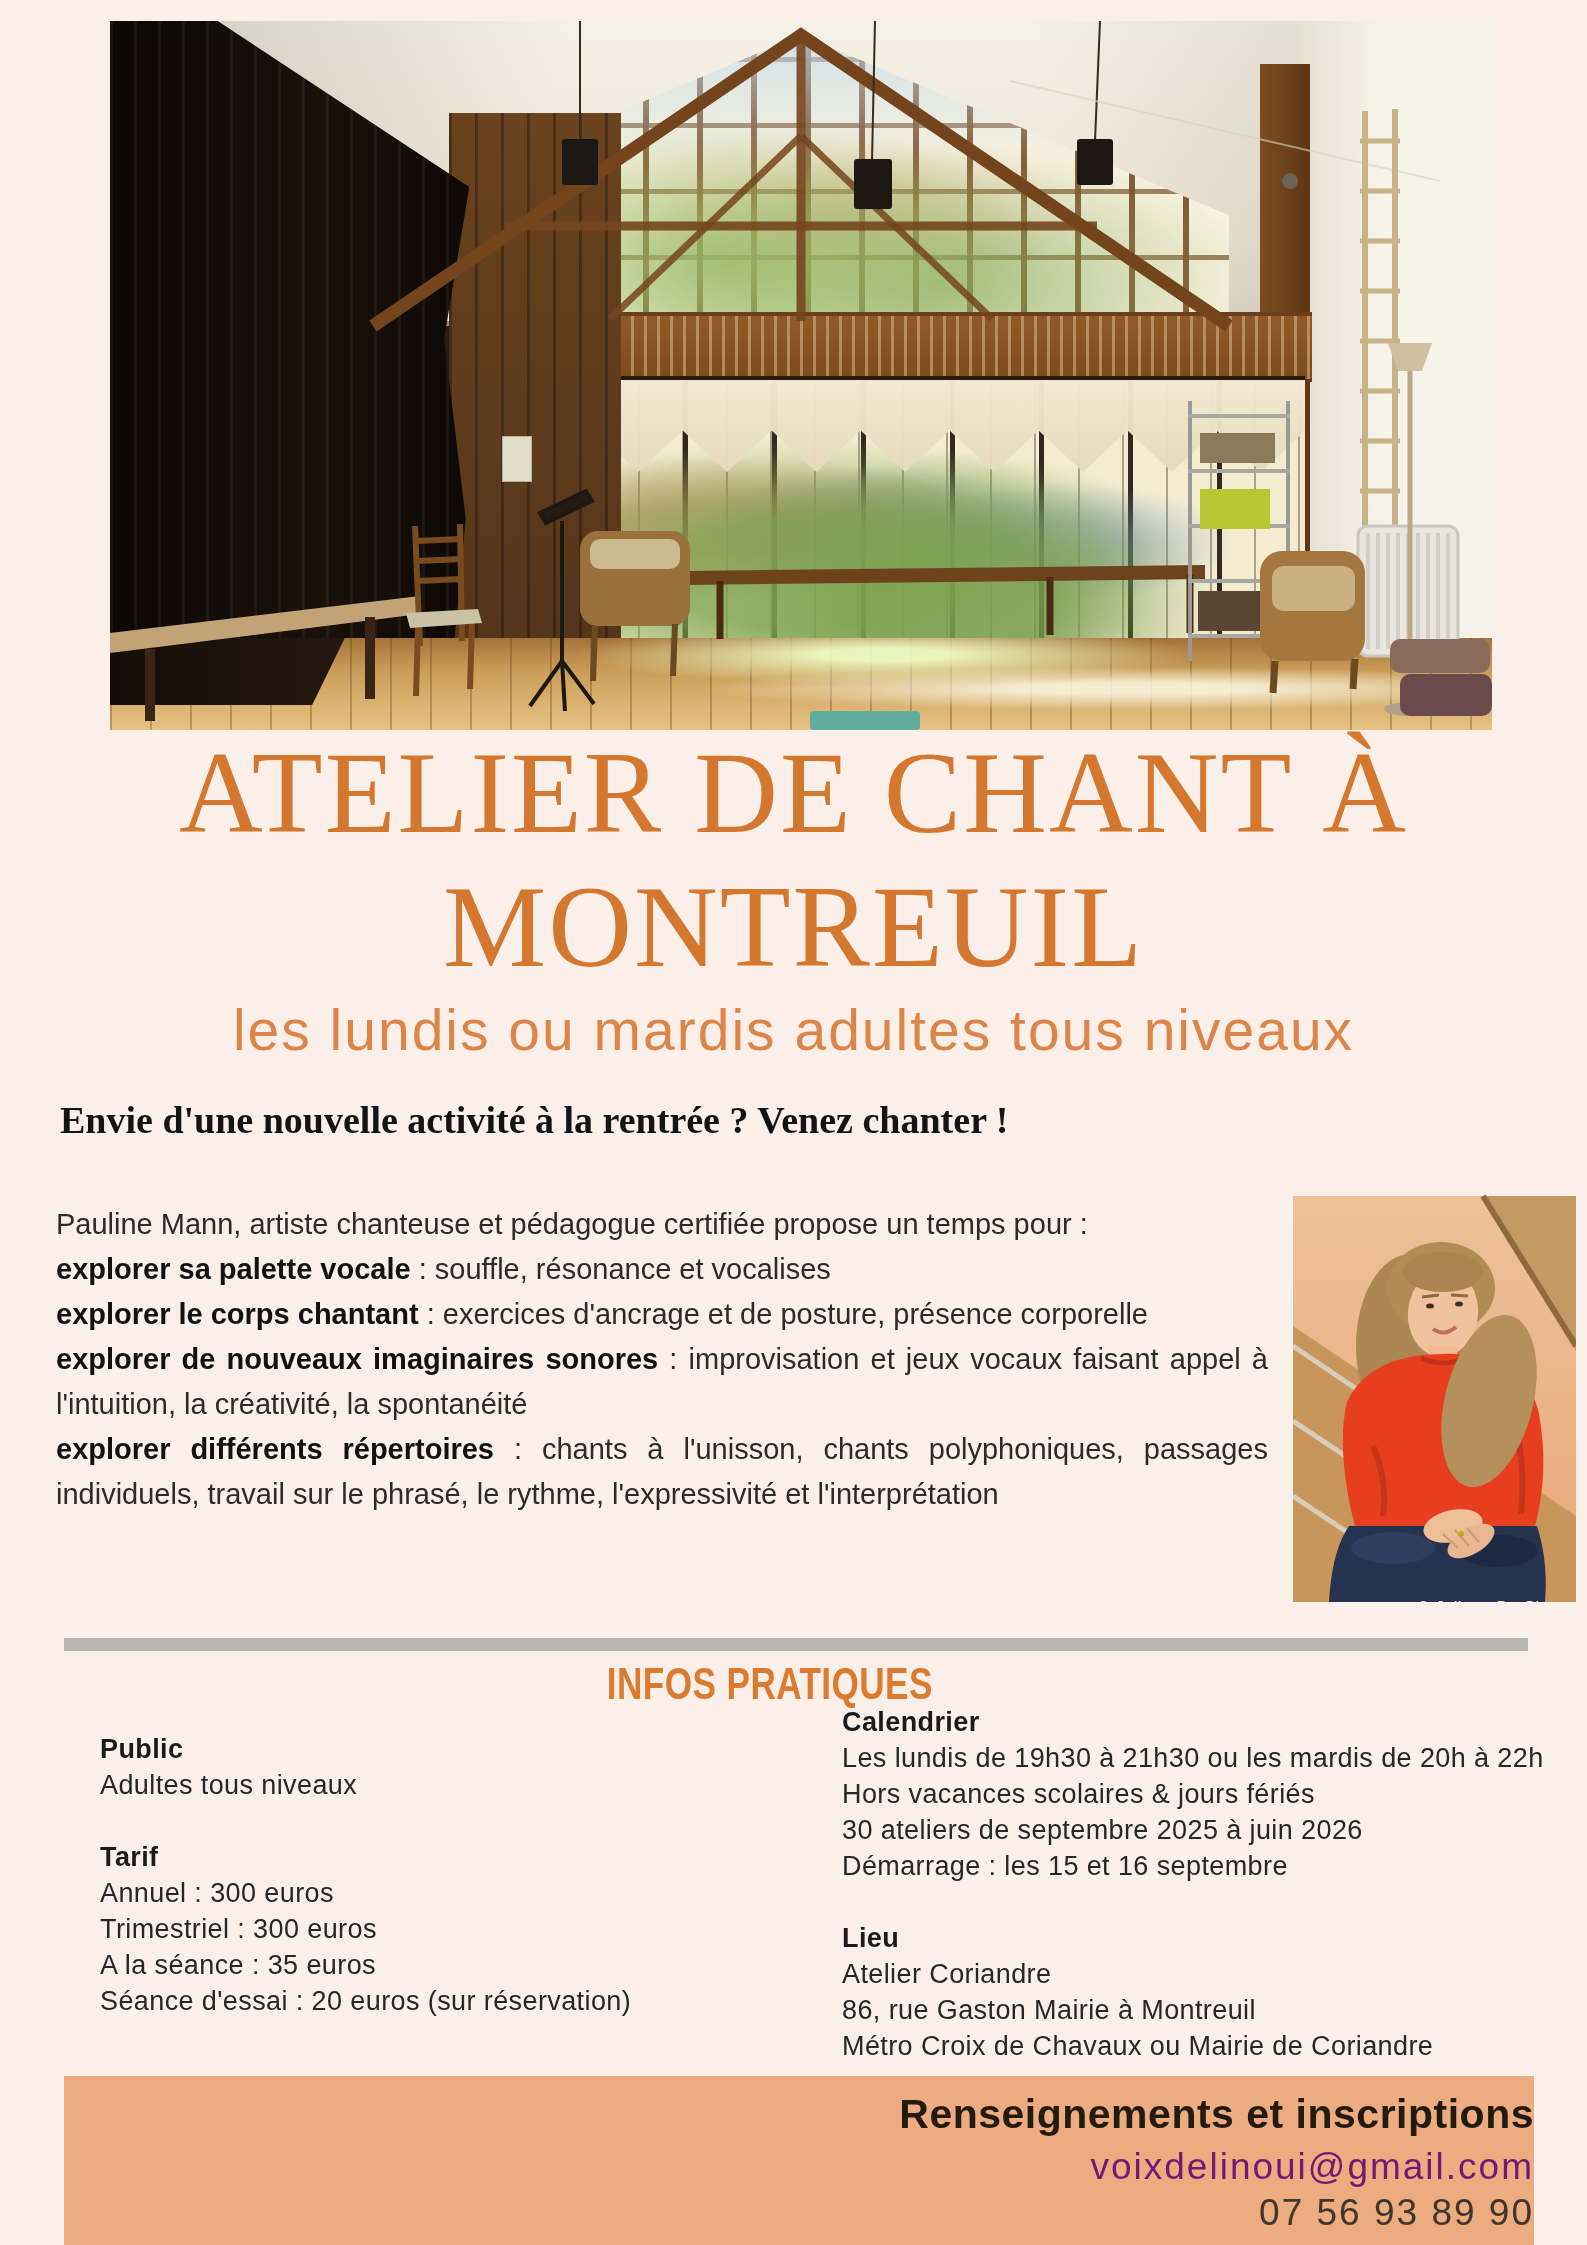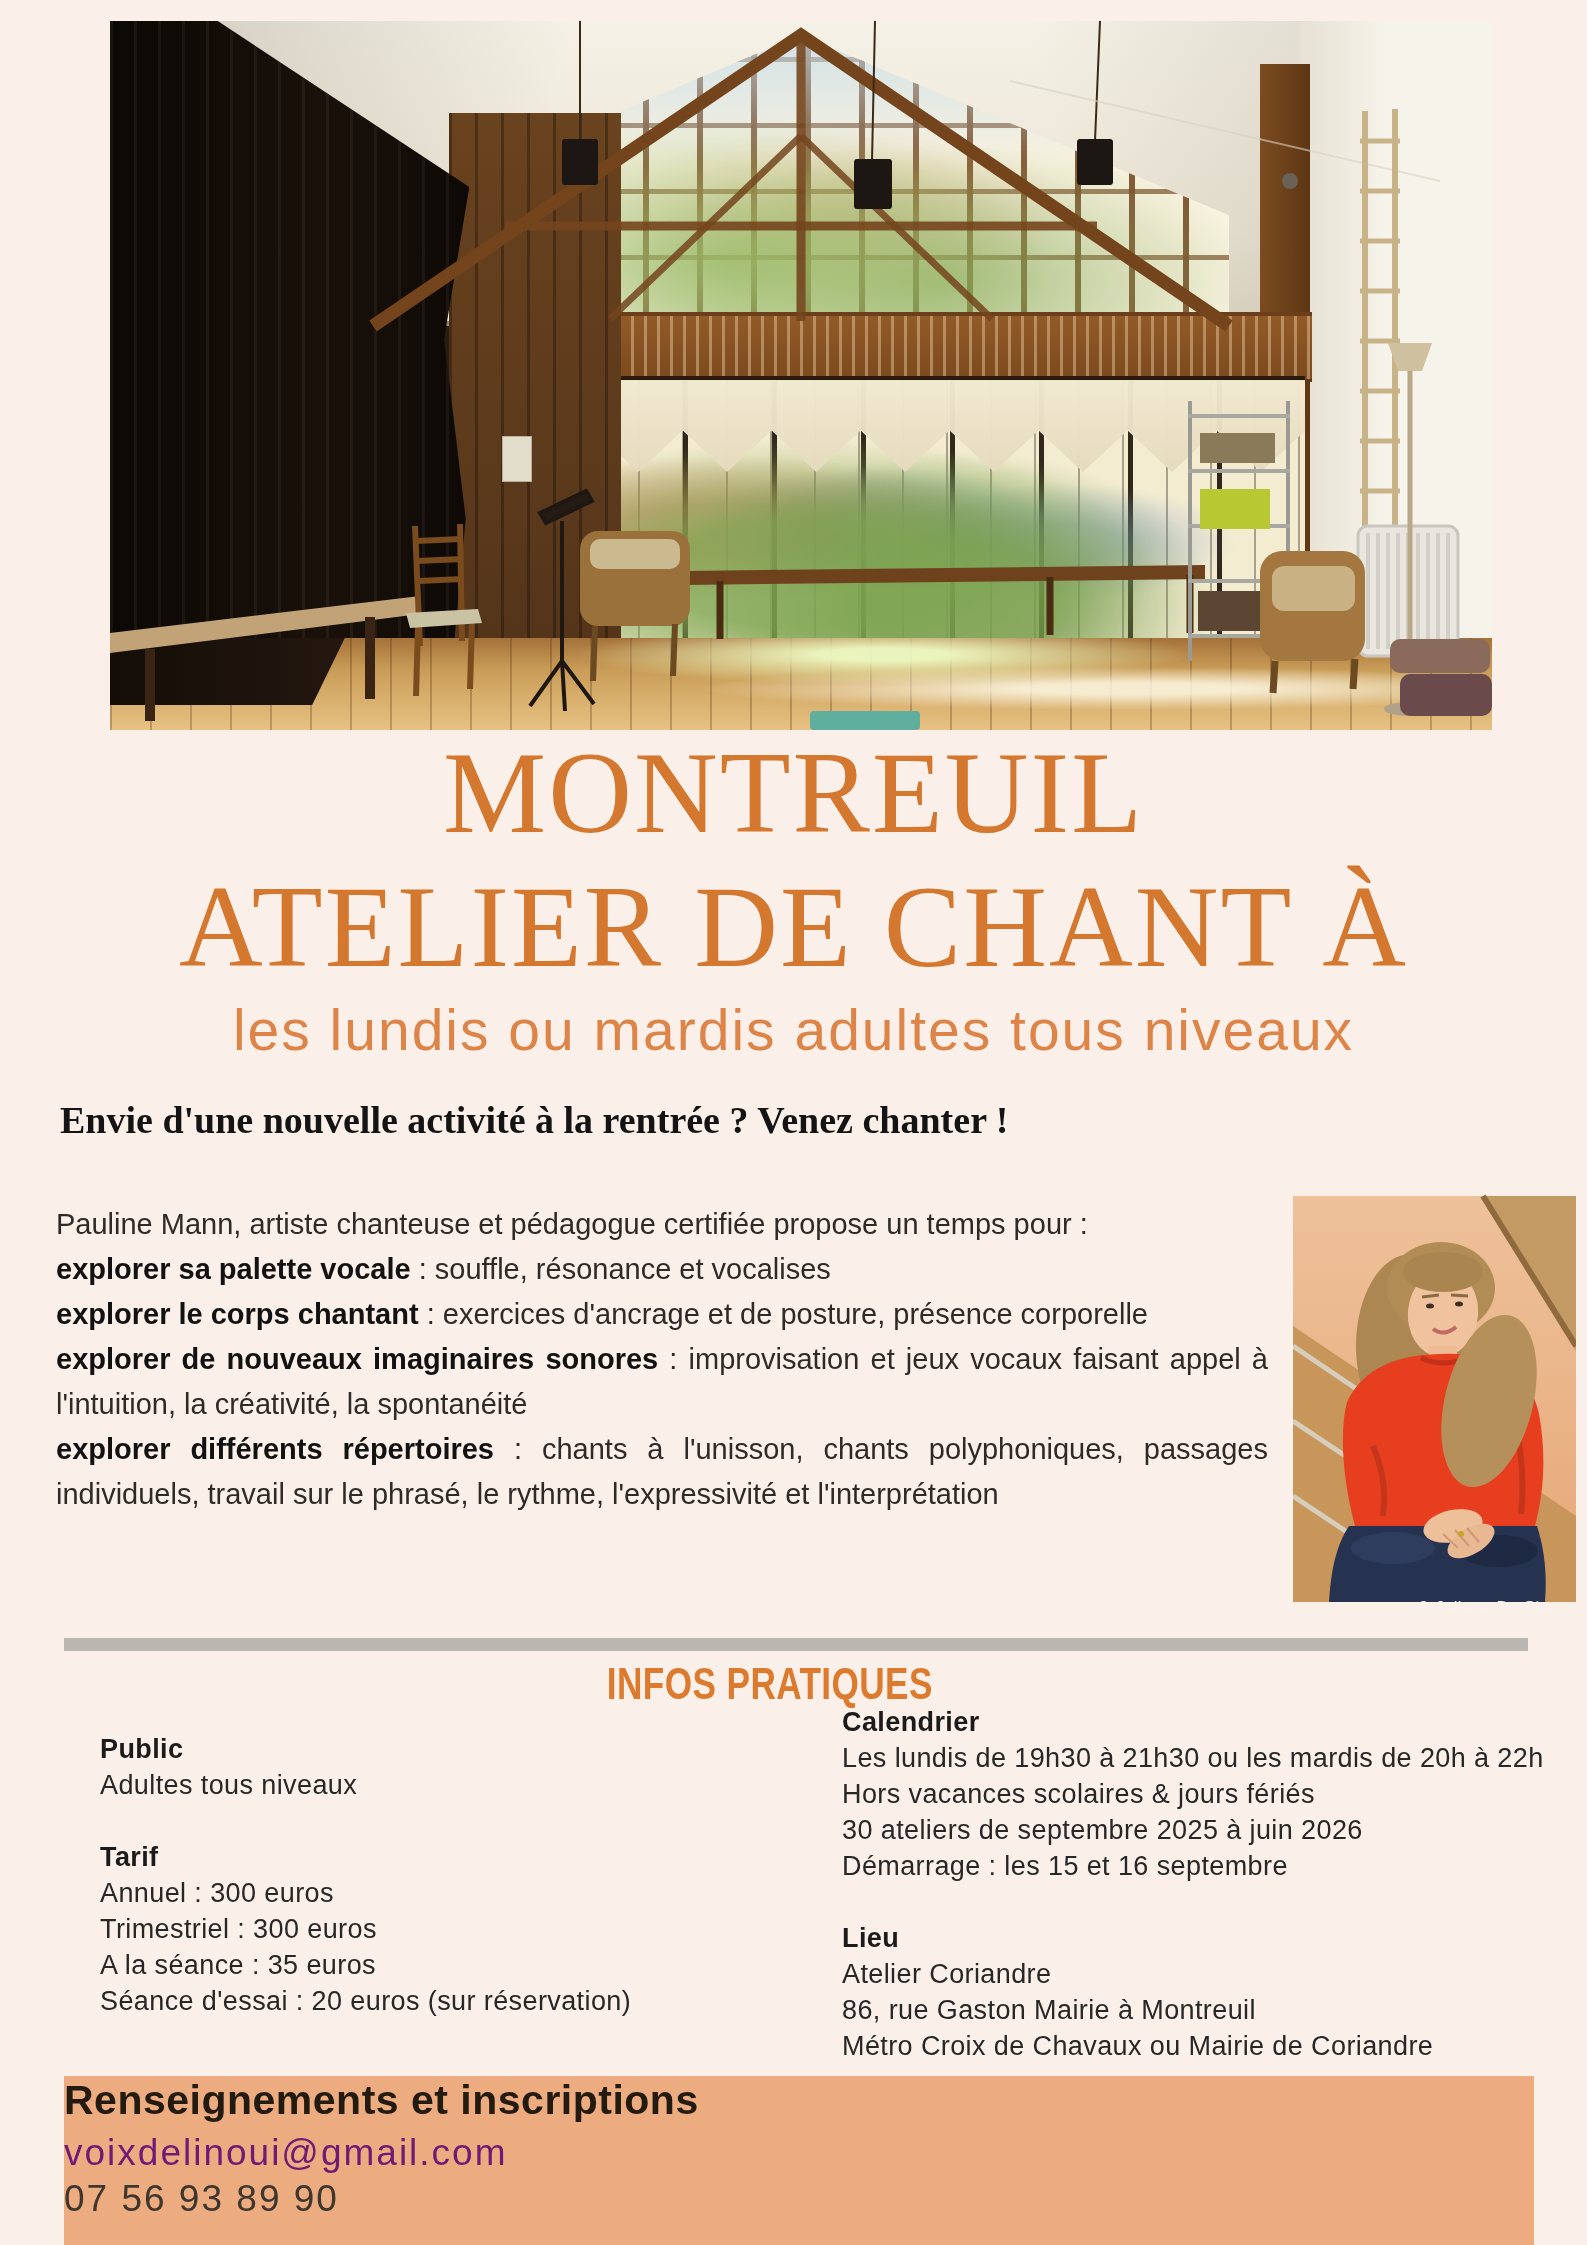--- a/index.html
+++ b/index.html
@@ -88,21 +88,21 @@
   .infos-heading{display:inline-block;transform:scaleX(.8);transform-origin:center;
     font-weight:700;font-size:44px;letter-spacing:.5px;color:#dc7a2e;}
   .col{position:absolute;font-size:27px;line-height:36px;letter-spacing:.4px;color:#272727;white-space:nowrap;}
   .col .h{font-weight:700;color:#1b1b1b;}
   .col .gap{height:36px;}
   .col-left{left:100px;top:1731px;}
   .col-right{left:842px;top:1704px;}
 
   
   .banner{position:absolute;left:64px;top:2076px;width:1470px;height:169px;
-    background:#edab80;text-align:left;box-sizing:border-box;}
+    background:#edab80;text-align:right;padding-top:14px;box-sizing:border-box;}
   .banner .b1{font-weight:700;font-size:41px;line-height:48px;color:#241b10;letter-spacing:.5px;}
   .banner .b2{font-size:37px;line-height:46px;color:#701a75;letter-spacing:2px;margin-top:6px;}
   .banner .b3{font-size:37px;line-height:46px;color:#3f372e;letter-spacing:2px;}
 </style>
 </head>
 <body>
 
 <div class="page">
 
   <div class="hall">
@@ -196,22 +196,22 @@
       </g>
 
       <rect x="1280" y="618" width="100" height="34" rx="10" fill="#8a6a5a"></rect>
       <rect x="1290" y="653" width="92" height="42" rx="10" fill="#6a4a4a"></rect>
 
       <rect x="700" y="690" width="110" height="19" rx="4" fill="#5fae9e"></rect>
     </svg>
   </div>
 
   <h1 class="title">
+      <span>ATELIER DE CHANT À</span>
       <span>MONTREUIL</span>
-      <span>ATELIER DE CHANT À</span>
     </h1>
   <div class="subtitle">les lundis ou mardis adultes tous niveaux</div>
   <div class="hook">Envie d'une nouvelle activité à la rentrée ? Venez chanter !</div>
 
   <div class="about">
     <p><span>Pauline Mann, artiste chanteuse et pédagogue certifiée propose un temps pour :</span></p>
     <p><b>explorer sa palette vocale</b><span> : souffle, résonance et vocalises</span></p>
     <p><b>explorer le corps chantant</b><span> : exercices d'ancrage et de posture, présence corporelle</span></p>
     <p><b>explorer de nouveaux imaginaires sonores</b><span> : improvisation et jeux vocaux faisant appel à l'intuition, la créativité, la spontanéité</span></p>
     <p><b>explorer différents répertoires</b><span> : chants à l'unisson, chants polyphoniques, passages individuels, travail sur le phrasé, le rythme, l'expressivité et l'interprétation</span></p>

